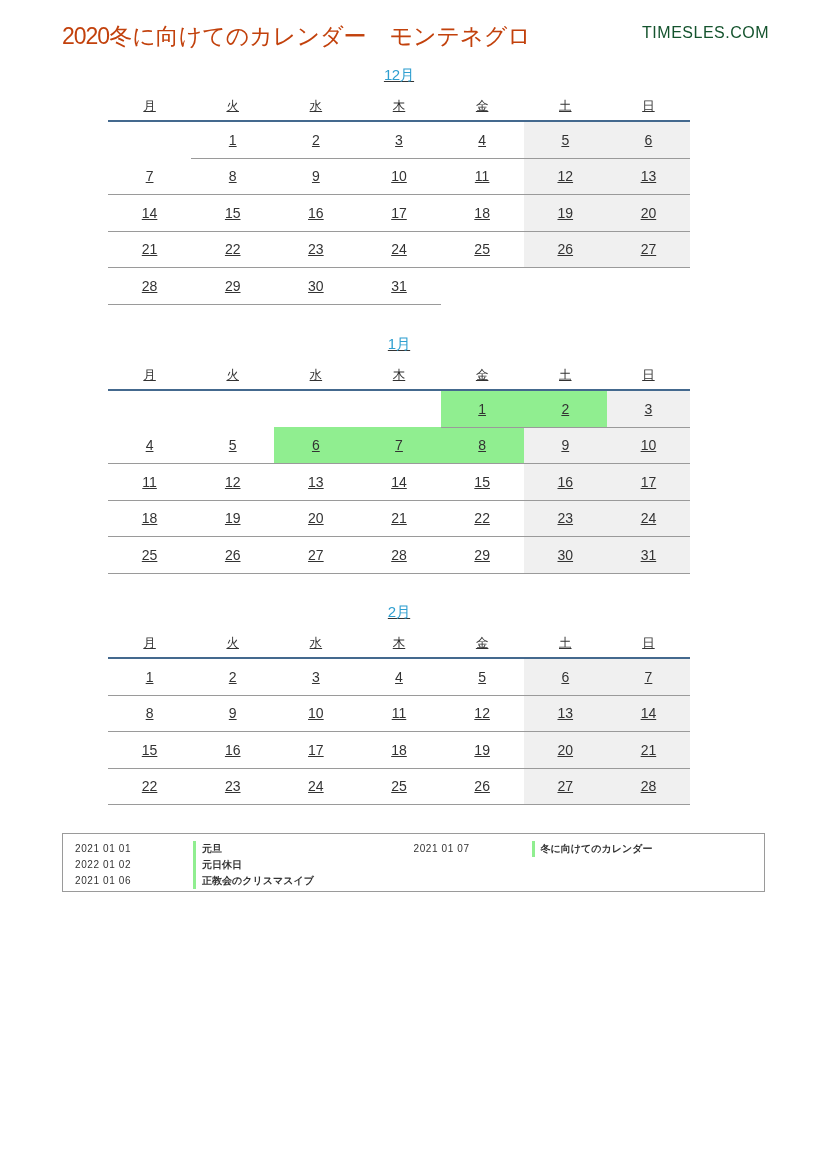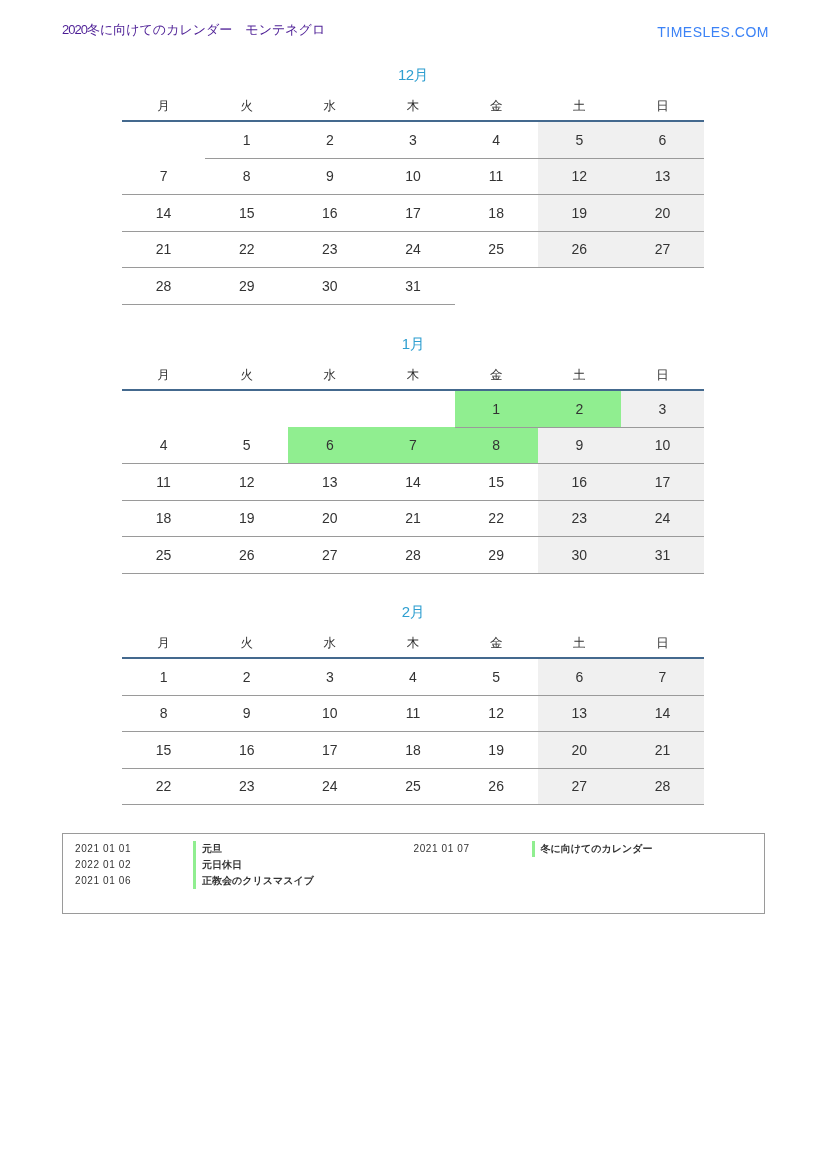--- a/index.html
+++ b/index.html
@@ -23,45 +23,46 @@
   }
   
   .header {
     position: absolute;
     top: 18px;
     left: 62px;
     right: 58px;
     height: 34px;
   }
   .title {
-    font-size: 13px;
-    color: #4c1d95;
+    font-size: 23px;
+    color: #c2410c;
     letter-spacing: 0px;
     white-space: nowrap;
     position: absolute;
     left: 0;
     top: 3px;
   }
   .title .year {
     letter-spacing: -1px;
   }
   .brand {
     position: absolute;
     right: 0;
     top: 6px;
-    font-size: 14px;
-    color: #3b82f6;
+    font-size: 16px;
+    color: #14532d;
     letter-spacing: 0.5px;
     font-family: "Liberation Sans", sans-serif;
   }
   
   .month-block {
     position: absolute;
-    left: 122px;
+    left: 108px;
     width: 582px;
+    text-decoration: underline;
   }
   #month-0 { top: 66px; }
   #month-1 { top: 335px; }
   #month-2 { top: 603px; }
 
   .month-name {
     text-align: center;
     color: #2f9fd0;
     font-size: 15px;
     margin-bottom: 8px;
@@ -100,21 +101,21 @@
     background: #90ee90;
   }
   
   .legend {
     position: absolute;
     left: 62px;
     top: 833px;
     width: 703px;
     border: 1px solid #9a9a9a;
     box-sizing: border-box;
-    padding: 7px 12px 24px 12px;
+    padding: 7px 12px 2px 12px;
   }
   .legend-row {
     display: flex;
     height: 16px;
     line-height: 16px;
   }
   .legend-col {
     display: flex;
     width: 50%;
     box-sizing: border-box;

